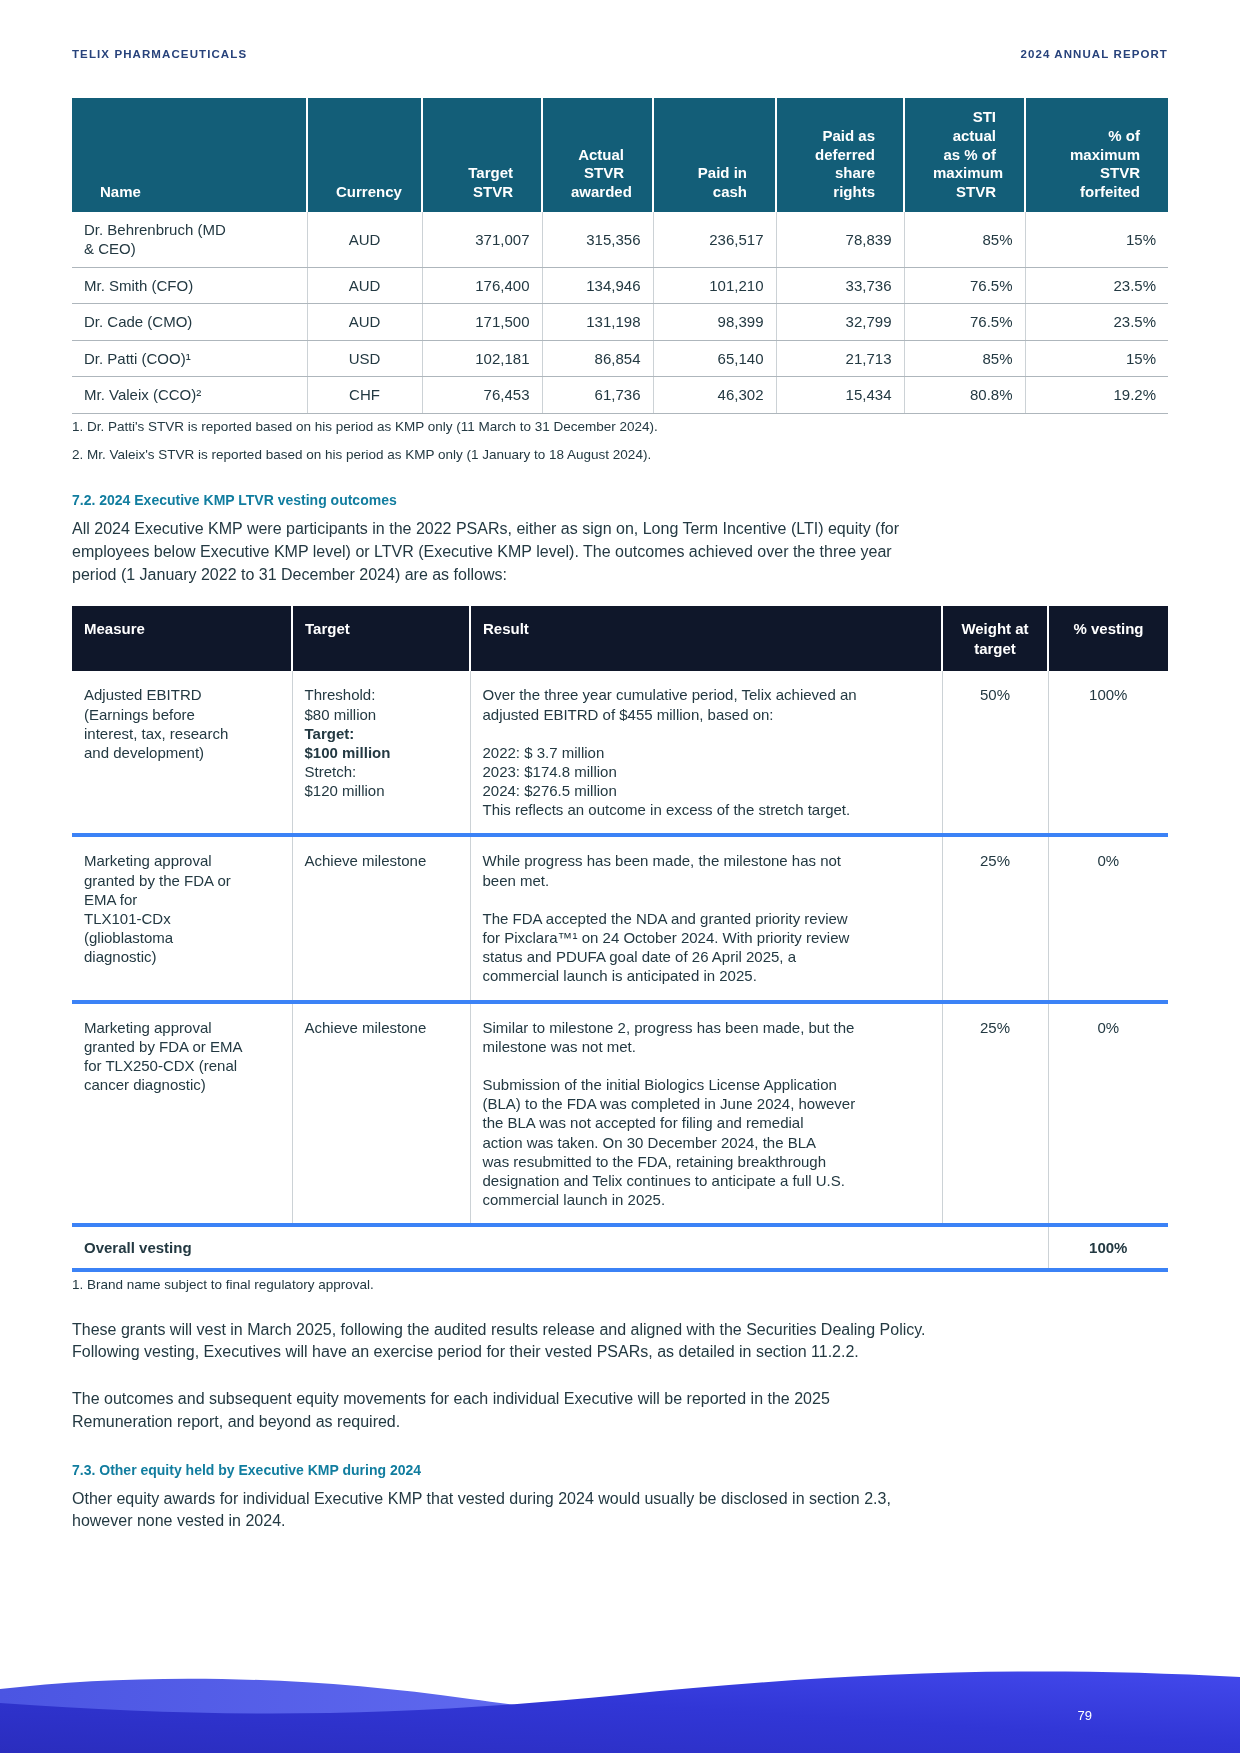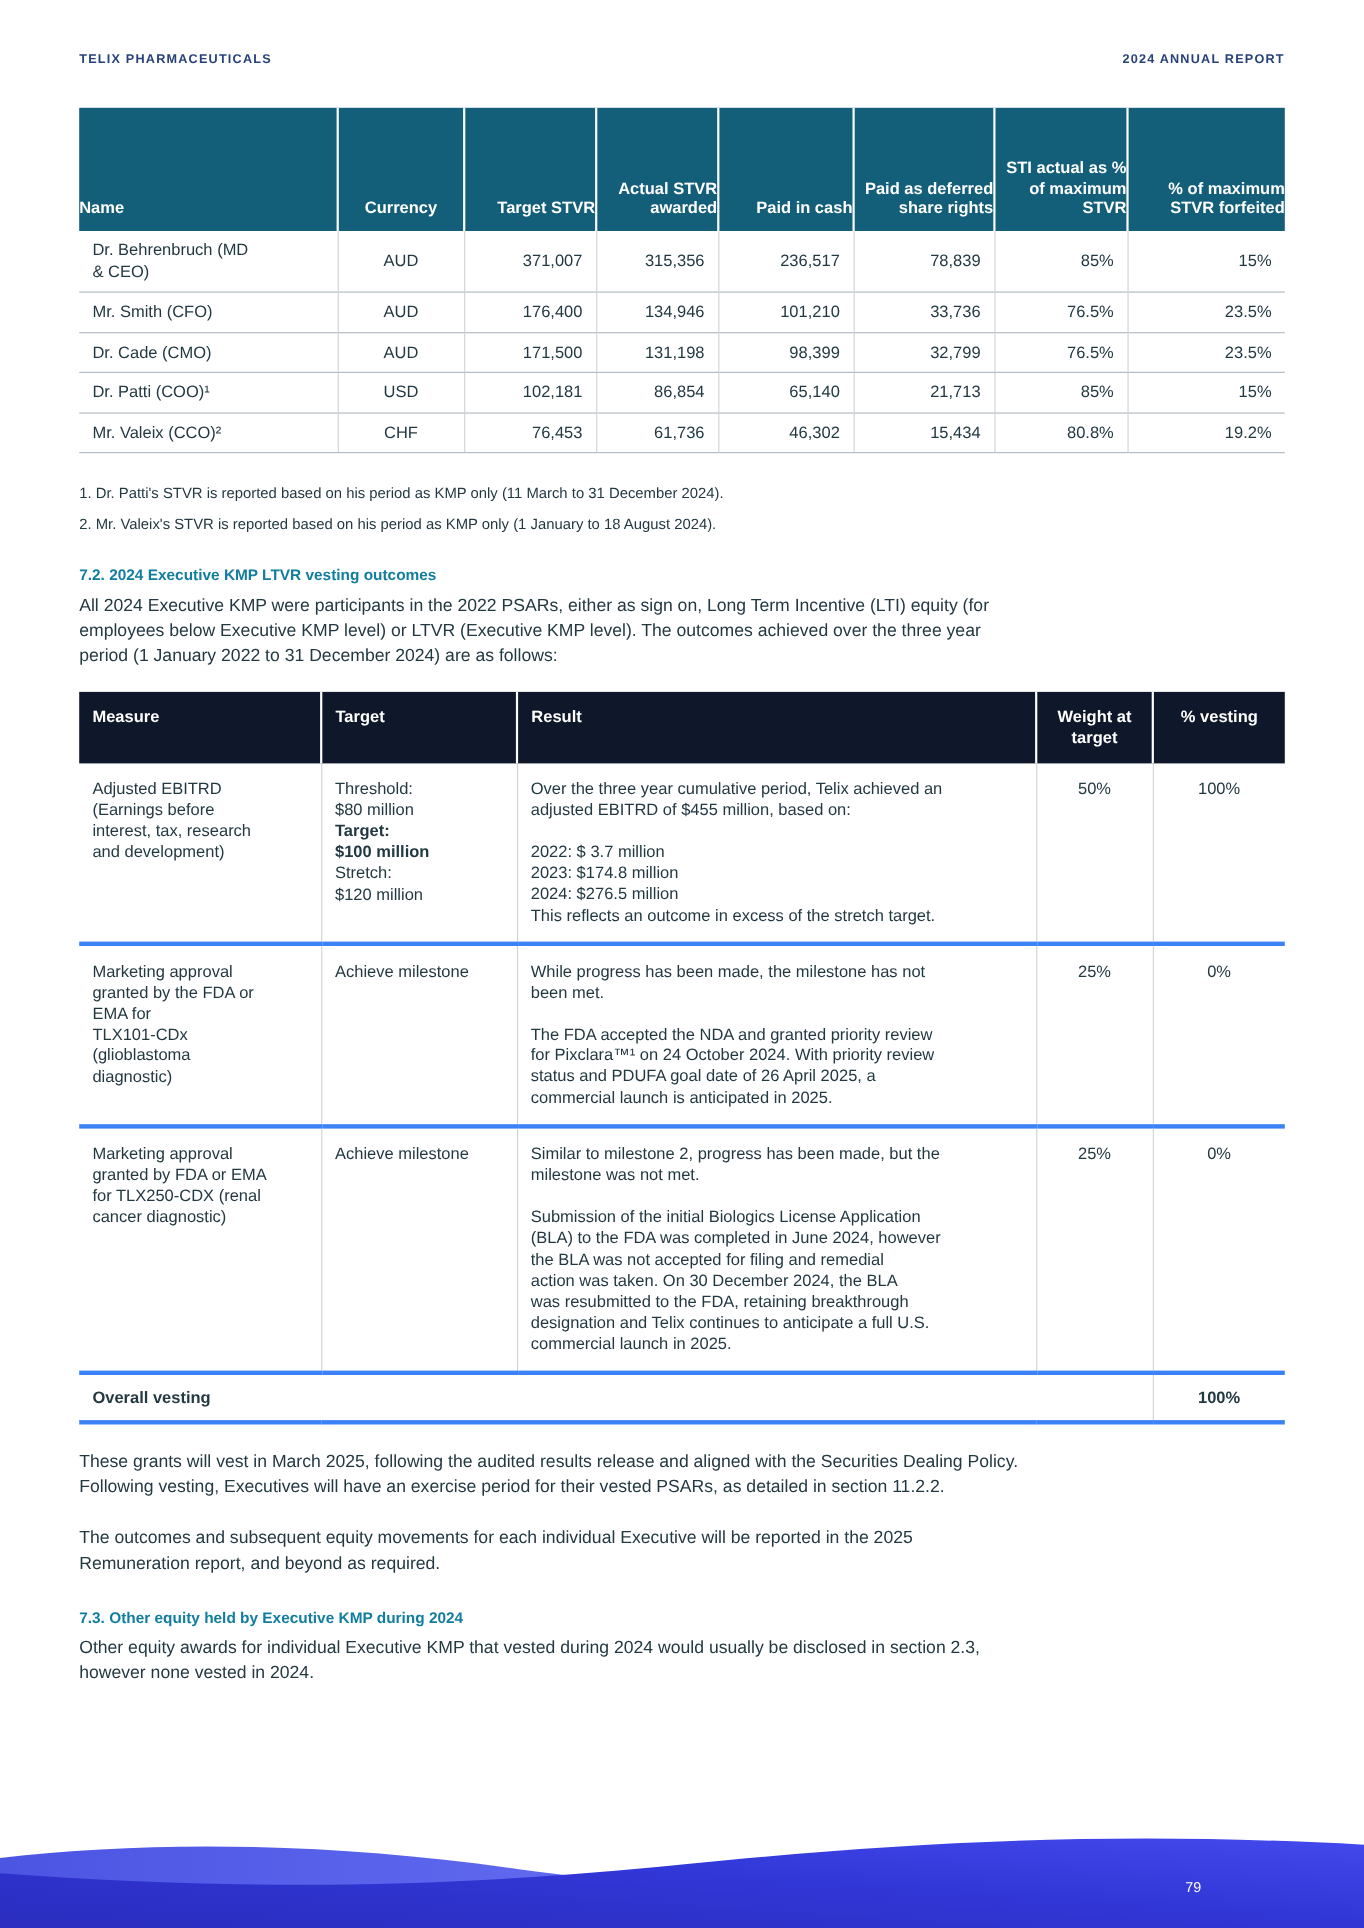--- a/index.html
+++ b/index.html
@@ -20,34 +20,34 @@
   }
   .content{padding:0 72px;}
 
   table{border-collapse:collapse;table-layout:fixed;width:1096px;}
   th,td{box-sizing:border-box;}
 
   
   .stvr-table{margin-top:38px;}
   .stvr-table th{
     background:#135e78;color:#ffffff;font-weight:bold;font-size:15px;
-    vertical-align:bottom;height:112px;padding:10px 0;line-height:1.25;
+    vertical-align:bottom;height:112px;padding:10px 28px;line-height:1.25;
     border-left:2px solid #ffffff;
   }
   .stvr-table th:first-child{border-left:none;}
   .stvr-table td{
     font-size:15px;line-height:1.3;padding:8px 12px;vertical-align:middle;
     border-left:1px solid #ccd2d6;border-bottom:1px solid #aeb6bc;
   }
   .stvr-table td:first-child{border-left:none;}
   .al{text-align:left;} .ac{text-align:center;} .ar{text-align:right;}
   .prelines{white-space:pre-line;}
 
   
-  .footnotes{margin-top:28px;}
+  .footnotes{margin-top:4px;}
   .footnotes p{margin:0 0 10px 0;font-size:13.5px;line-height:1.35;color:#233942;}
 
   
   .section-heading{
     margin:28px 0 10px 0;font-size:14px;font-weight:bold;color:#117d9f;
   }
   .para{
     margin:0;font-size:16px;line-height:1.42;color:#233942;white-space:pre-line;
     max-width:1096px;
   }
@@ -262,20 +262,23 @@
           <td class="ac">25%</td>
           <td class="ac">0%</td>
         </tr>
         <tr class="overall-row">
           <td colspan="4">Overall vesting</td>
           <td class="ac">100%</td>
         </tr>
       </tbody>
     </table>
 
+    <div class="footnotes">
+      <p>1.  Brand name subject to final regulatory approval.</p>
+    </div>
 
     <p class="para body-para">These grants will vest in March 2025, following the audited results release and aligned with the Securities Dealing Policy.
 Following vesting, Executives will have an exercise period for their vested PSARs, as detailed in section 11.2.2.</p>
     <p class="para body-para">The outcomes and subsequent equity movements for each individual Executive will be reported in the 2025
 Remuneration report, and beyond as required.</p>
 
     <h2 class="section-heading">7.3. Other equity held by Executive KMP during 2024</h2>
     <p class="para">Other equity awards for individual Executive KMP that vested during 2024 would usually be disclosed in section 2.3,
 however none vested in 2024.</p>
 

